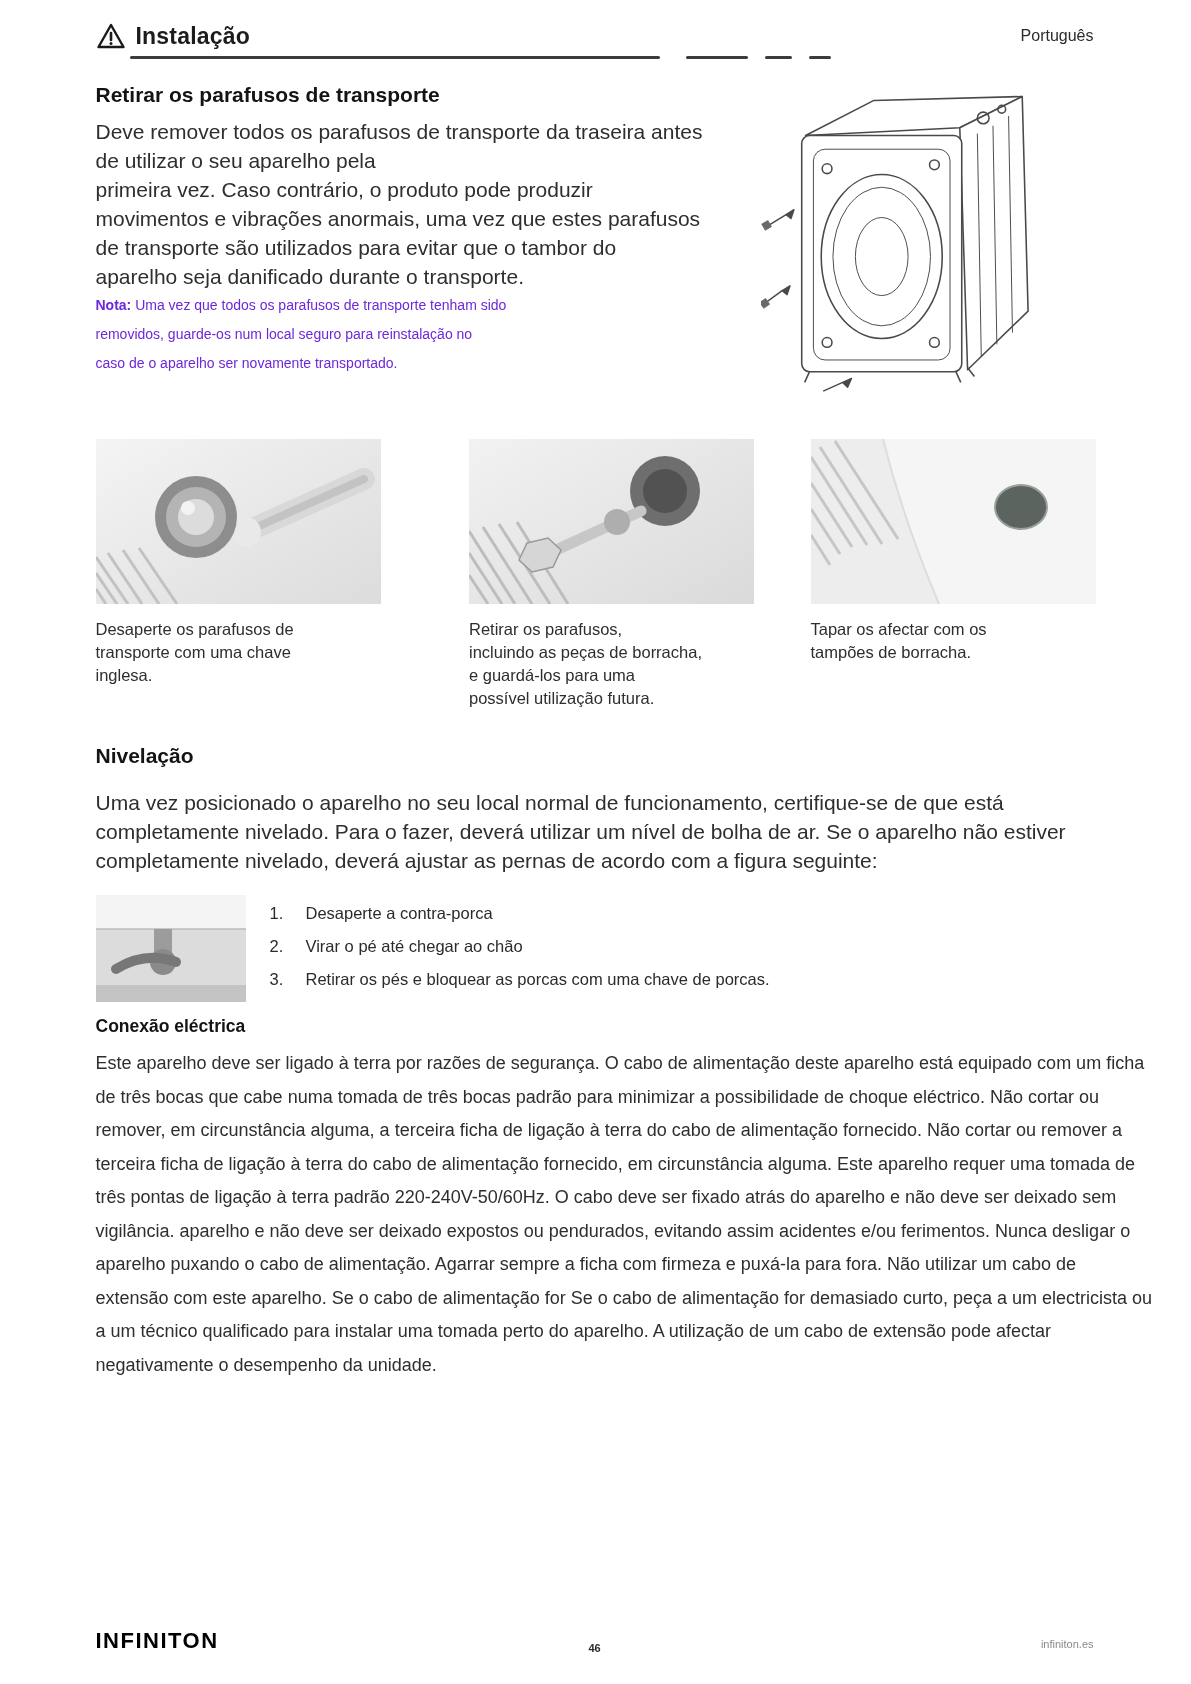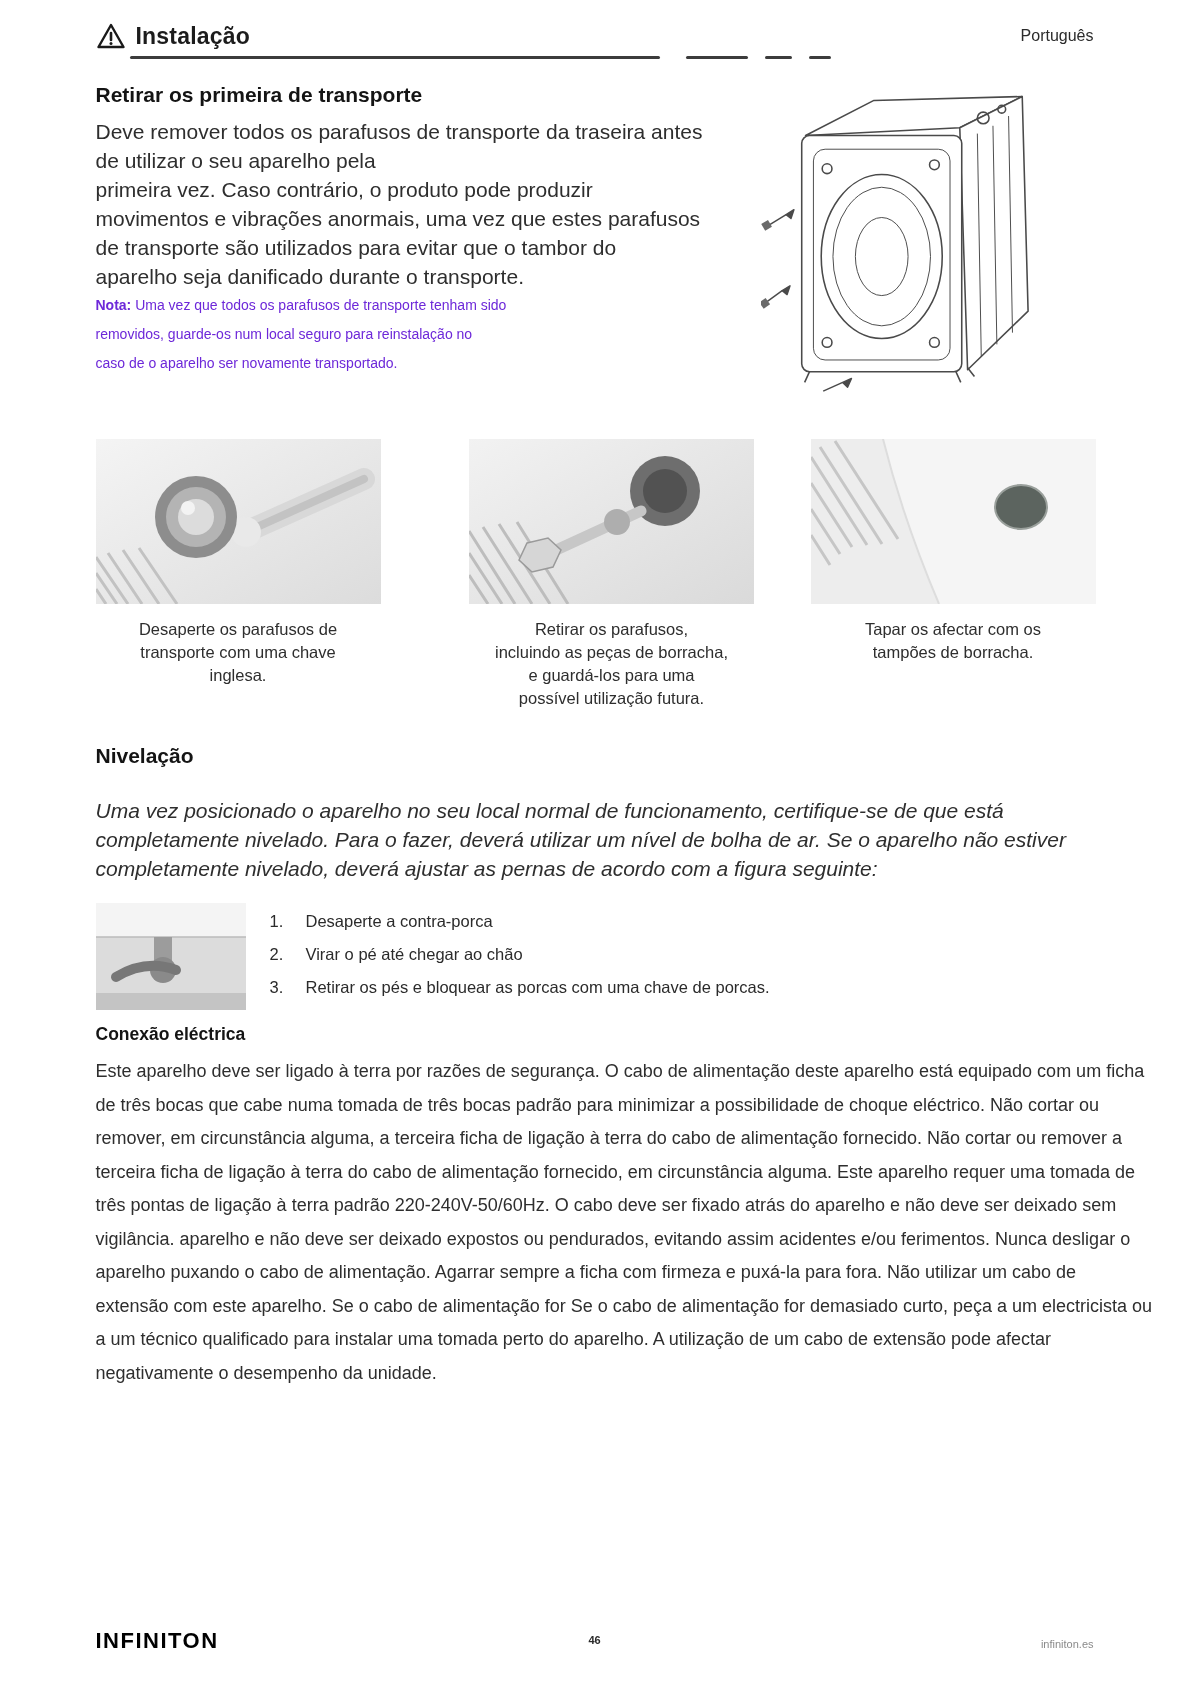--- a/index.html
+++ b/index.html
@@ -36,41 +36,41 @@
   .note-text { font-size:14px; line-height:29px; white-space:pre-line; color:#6d28d9; }
   .note-text .b { font-weight:bold; }
   .washer-fig { flex:1; display:flex; justify-content:flex-end; padding-right:42px; margin-top:-6px; }
 
   
   .photo-row { display:flex; justify-content:space-between; margin-top:40px; width:1000px; }
   .photo { width:285px; }
   .photo:nth-child(2) { margin-left:32px; }
   .photo-img { width:285px; height:165px; overflow:hidden; background:#e9e9e9; }
   .photo-img svg { display:block; }
-  figcaption { margin-top:14px; font-size:16.5px; line-height:23px; white-space:pre-line; color:#2e2e2e;text-align:center; }
+  figcaption { margin-top:14px; font-size:16.5px; line-height:23px; white-space:pre-line; color:#2e2e2e; }
 
   
   .sec-leveling { margin-top:34px; }
-  .sec-leveling .body-text { margin-top:28px; width:1055px; white-space:normal;font-style:italic; }
+  .sec-leveling .body-text { margin-top:20px; width:1055px; white-space:normal; }
   .steps-row { display:flex; margin-top:20px; align-items:flex-start; }
   .level-img { width:150px; height:107px; flex:0 0 auto; }
   .steps { list-style:none; margin-left:22px; margin-top:2px; }
   .step { display:flex; font-size:16.5px; line-height:33px; }
   .step-num { width:38px; text-align:left; padding-left:2px; }
   .step-text { }
 
   
   .sec-electrical { margin-top:14px; }
   h3.sub-title { font-size:17.5px; font-weight:bold; color:#141414; margin-bottom:10px; }
   .elec-text { font-size:18px; line-height:33.5px; color:#2e2e2e; width:1058px; }
 
   
   .footer { position:absolute; left:68px; right:70px; bottom:30px; height:26px; }
   .brand { position:absolute; left:0; bottom:0; font-size:22px; font-weight:800; letter-spacing:1.5px; color:#000000; }
-  .page-num { position:absolute; left:50%; transform:translateX(-50%); bottom:8px; font-size:11px; font-weight:bold; color:#2b2b2b; }
+  .page-num { position:absolute; left:50%; transform:translateX(-50%); bottom:0; font-size:11px; font-weight:bold; color:#2b2b2b; }
   .site { position:absolute; right:0; bottom:4px; font-size:11px; color:#8a8a8a; }
 </style>
 </head>
 <body>
 
 <div class="page">
   <div class="content">
 
     <header class="page-header">
       <div class="header-left">
@@ -88,21 +88,21 @@
     <div class="header-rule">
       <span class="seg main"></span>
         <span class="seg d1"></span>
         <span class="seg d2"></span>
         <span class="seg d3"></span>
     </div>
 
     <section class="sec-transport">
       <div class="sec1-row">
         <div class="sec1-text">
-          <h2 class="sec-title">Retirar os primeira de transporte</h2>
+          <h2 class="sec-title">Retirar os parafusos de transporte</h2>
           <p class="body-text">Deve remover todos os parafusos de transporte da traseira antes
 de utilizar o seu aparelho pela
 primeira vez. Caso contrário, o produto pode produzir
 movimentos e vibrações anormais, uma vez que estes parafusos
 de transporte são utilizados para evitar que o tambor do
 aparelho seja danificado durante o transporte.</p>
           <p class="note-text"><span class="b">Nota:</span><span> Uma vez que todos os parafusos de transporte tenham sido
 removidos, guarde-os num local seguro para reinstalação no
 caso de o aparelho ser novamente transportado.</span></p>
         </div>

